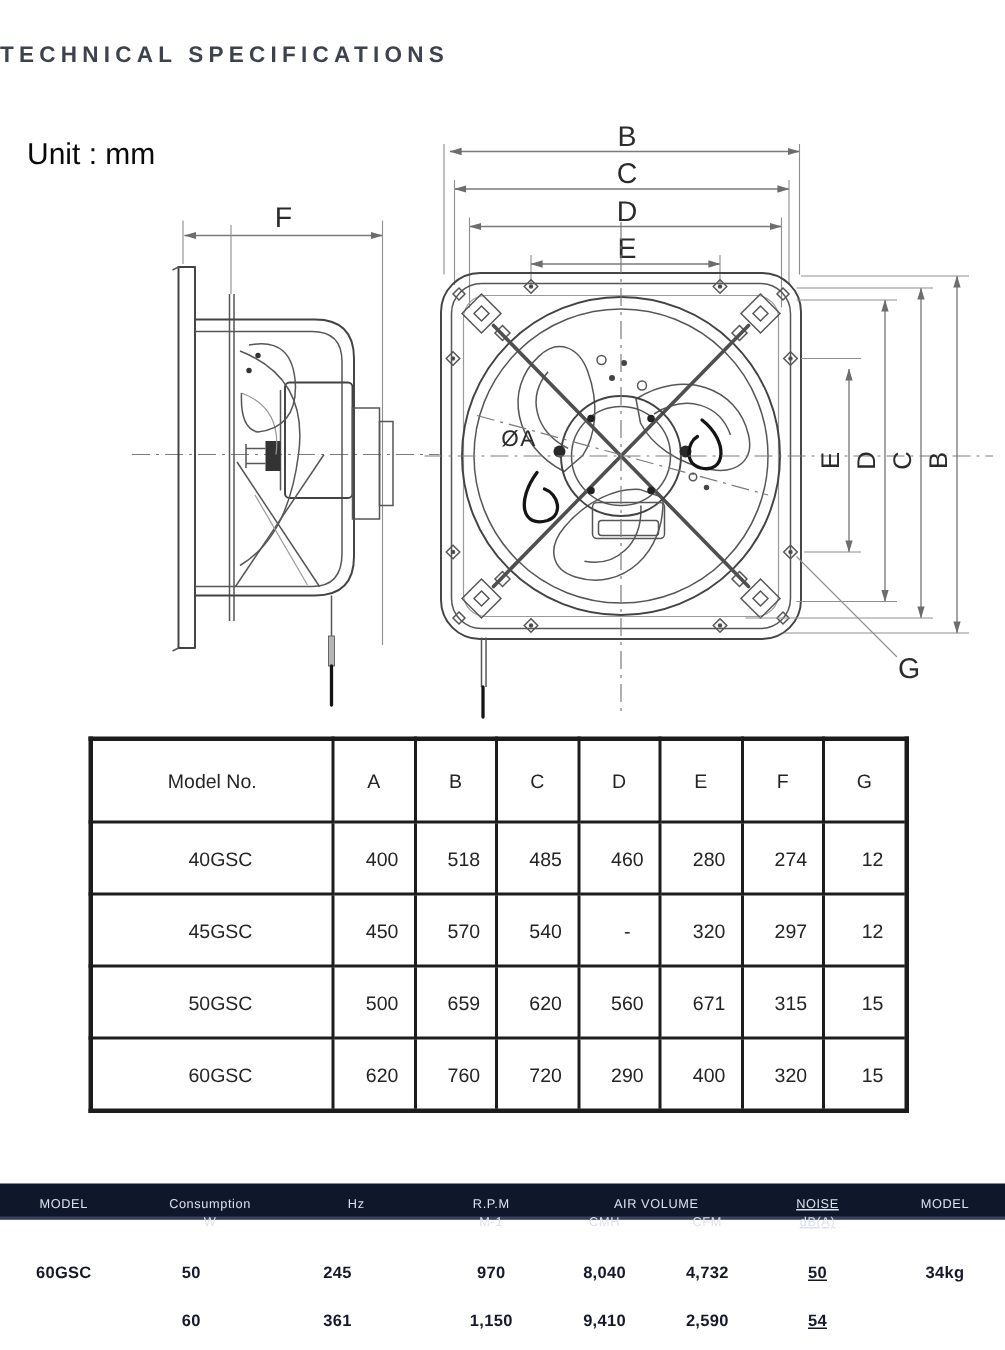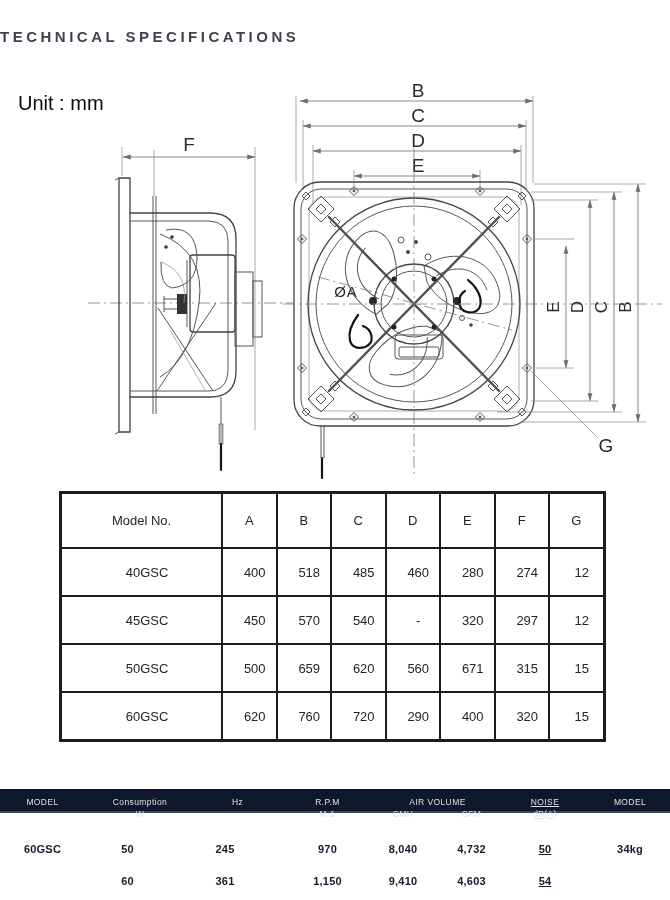--- a/index.html
+++ b/index.html
@@ -341,21 +341,21 @@
       <div class="w6">34kg</div>
     </div>
     <div class="spec-row">
       <div class="w0"></div>
       <div class="w1">60</div>
       <div class="w2">361</div>
       <div class="w3">1,150</div>
       <div class="w4">
         <div class="sub">
           <span class="s0">9,410</span>
-          <span class="s1">4,603</span>
+          <span class="s1">2,590</span>
         </div>
       </div>
       <div class="w5">54</div>
       <div class="w6"></div>
     </div>
   </div>
 
 </div>
 
 </body></html>

